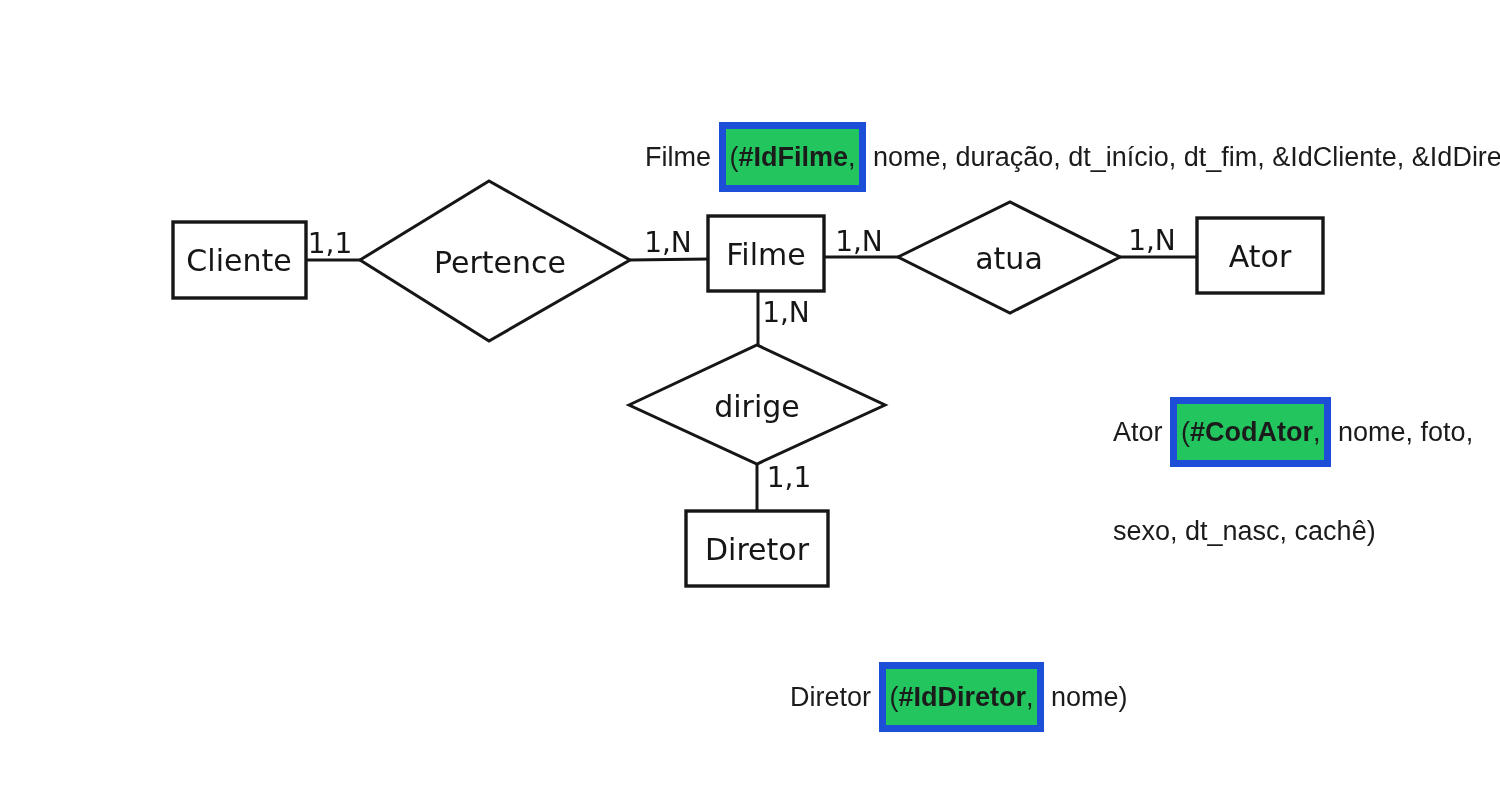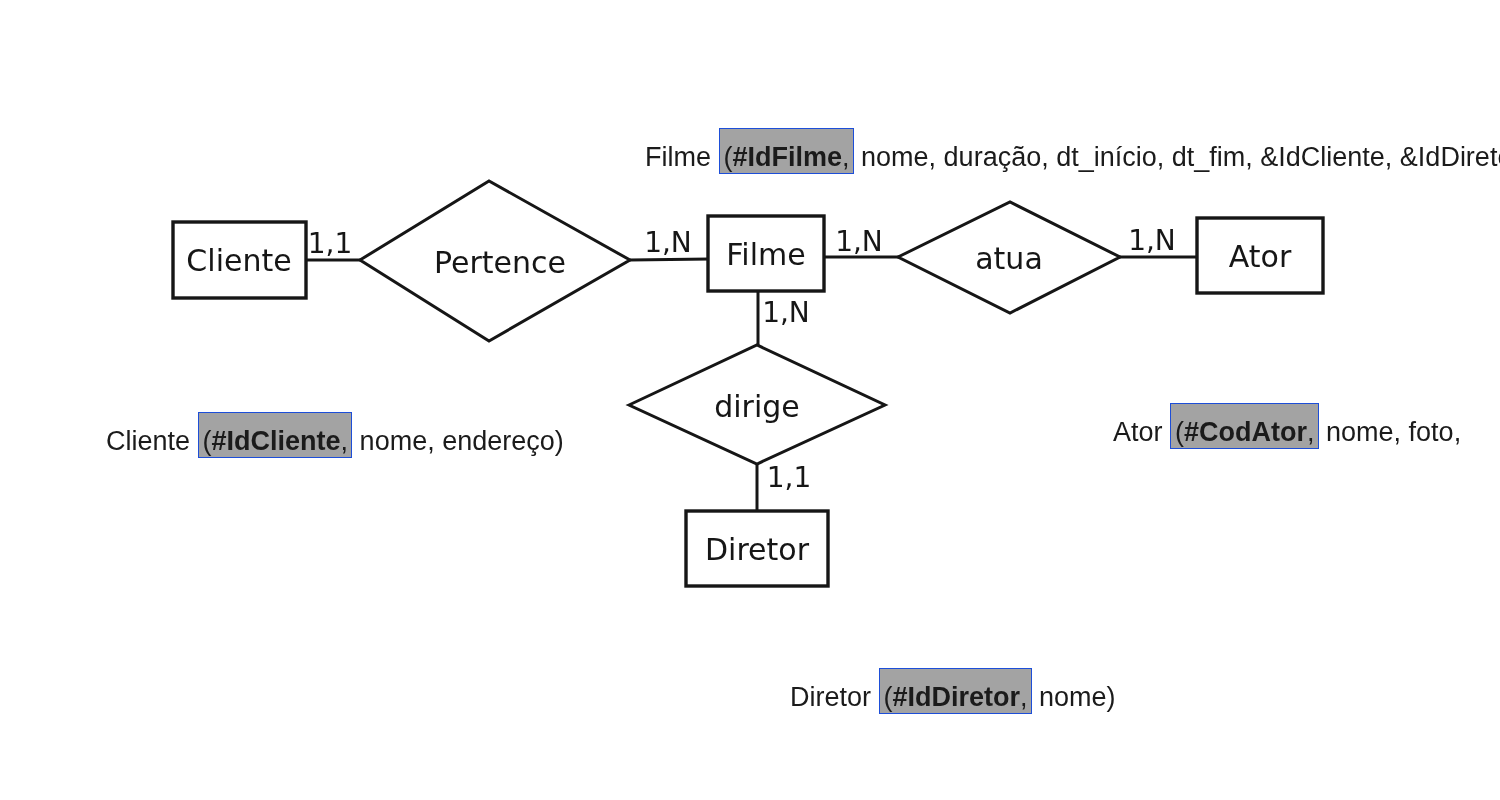--- a/index.html
+++ b/index.html
@@ -36,23 +36,23 @@
 
   
   .ann {
     position: absolute;
     font-size: 27px;
     line-height: 31px;
     color: #1b1b1b;
     white-space: pre;
   }
   .ann .hl {
-    background: #a3a3a3;
-    border: 1px solid #1d4ed8;
-    padding: 13px 3px 1px 4px;
+    background: #22c55e;
+    border: 7px solid #1d4ed8;
+    padding: 13px 3px 13px 4px;
   }
   .ann b { font-weight: bold; }
   .ann-center { text-align: left; line-height: 33px; white-space: pre; }
 </style>
 </head>
 <body>
 
 <div class="stage">
 
   <svg class="diagram" width="1500" height="800" viewBox="0 0 1500 800">
@@ -99,25 +99,23 @@
     <text class="card-label" x="859" y="251">1,N</text>
     <text class="card-label" x="1152" y="250">1,N</text>
     <text class="card-label" x="786" y="322">1,N</text>
     <text class="card-label" x="789" y="487">1,1</text>
   </svg>
 
   <div class="ann" style="left:615px; top:111px;">
     <span>Filme </span><span class="hl"><span>(</span><b>#IdFilme</b><span>,</span></span><span> nome, duração, dt_início, dt_fim, &amp;IdCliente, &amp;IdDiretor)</span>
   </div>
 
-  <div class="ann" style="left:76px; top:395px;">
-    <span>Cliente </span><span class="hl"><span>(</span><b>#IdCliente</b><span>,</span></span><span> nome, endereço)</span>
-  </div>
 
   <div class="ann ann-center" style="left:1113px; top:350px; width:354px;">
     <div><span>Ator </span><span class="hl"><span>(</span><b>#CodAtor</b><span>,</span></span><span> nome, foto,</span></div>
+    <div><span>sexo, dt_nasc, cachê)</span></div>
   </div>
 
   <div class="ann" style="left:760px; top:651px;">
     <span>Diretor </span><span class="hl"><span>(</span><b>#IdDiretor</b><span>,</span></span><span> nome)</span>
   </div>
 
 </div>
 
 </body></html>

